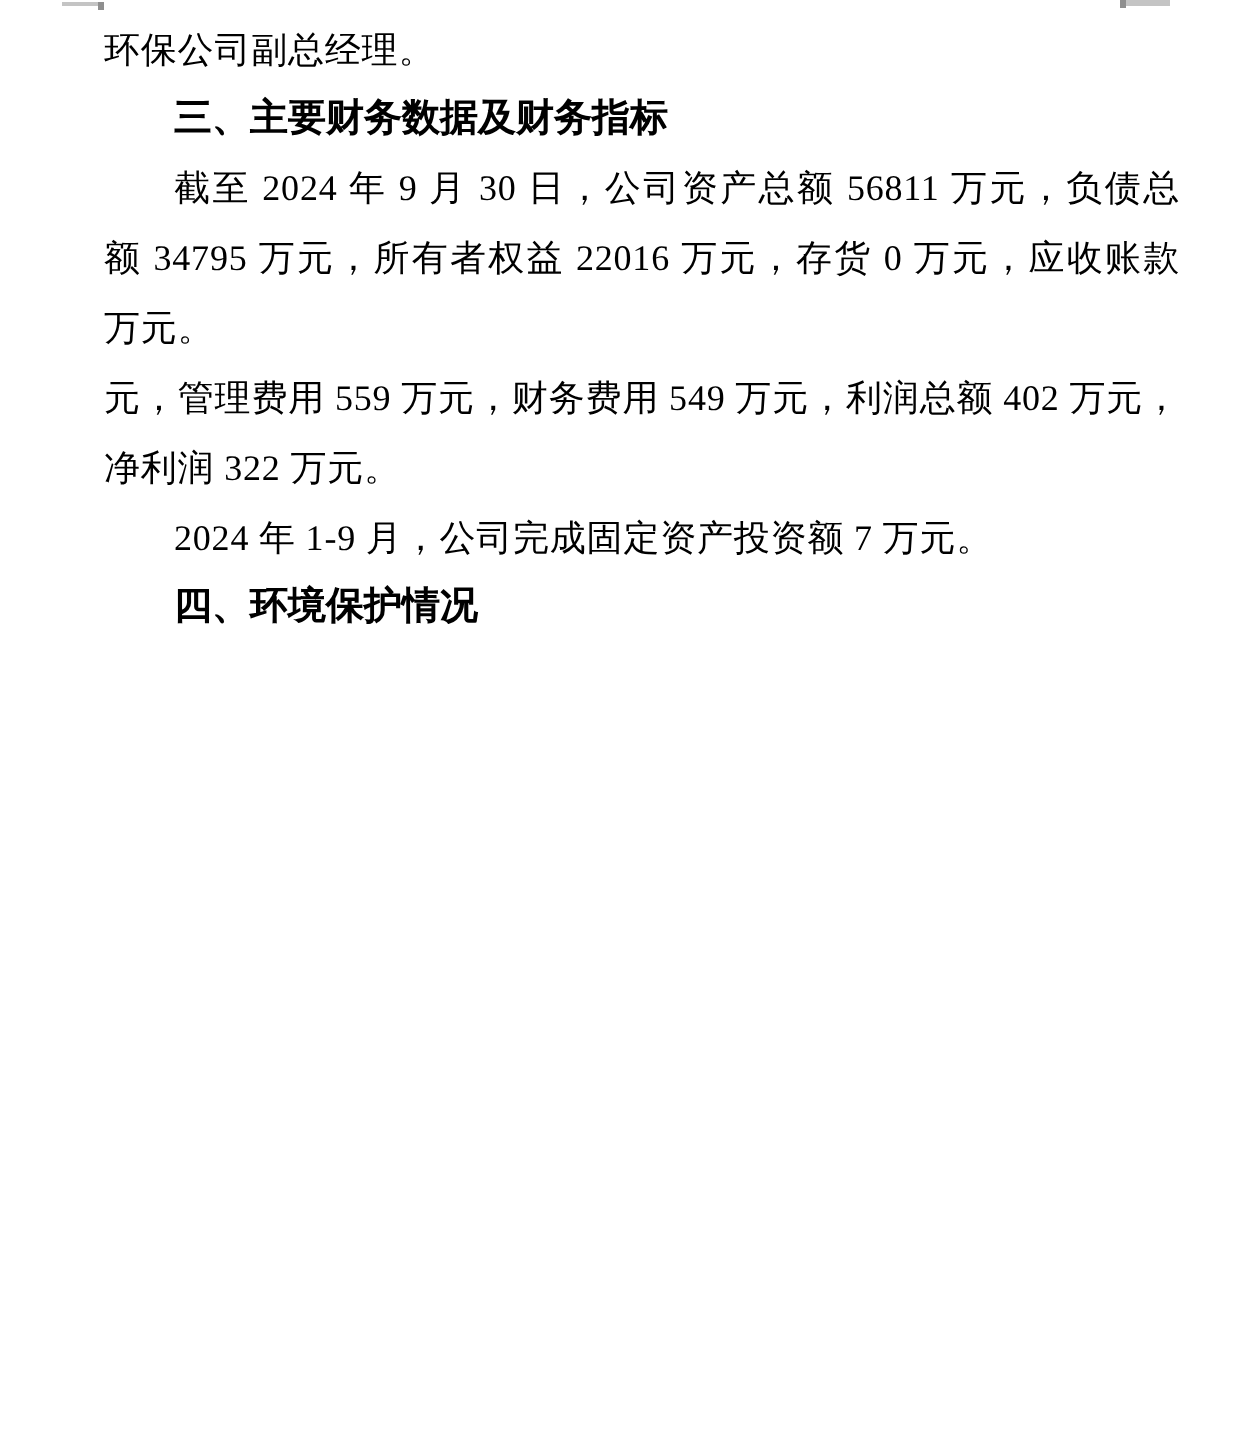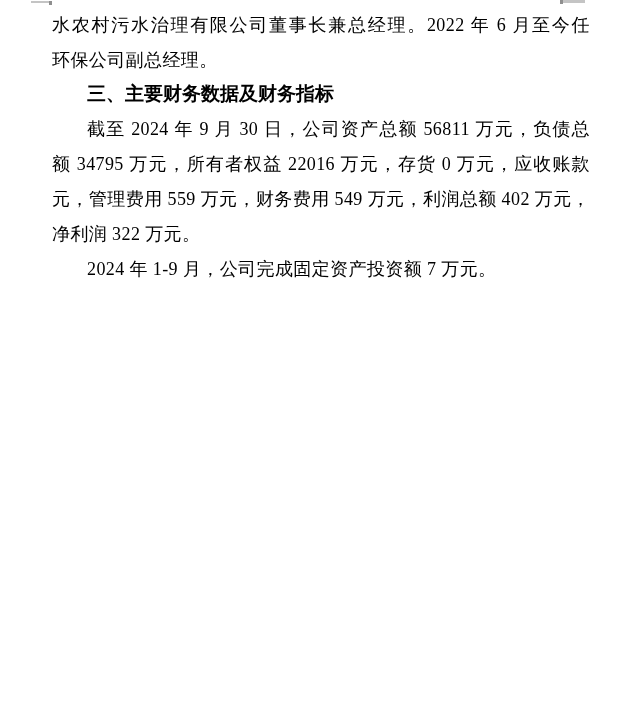--- a/index.html
+++ b/index.html
@@ -53,21 +53,21 @@
     overflow: visible;
   }
   .line.end {
     text-align: left;
     text-align-last: left;
   }
   .line.indent {
     text-indent: 35px;
   }
   .line.heading {
-    font-family: Liberation Mono, monospace;
+    font-family: Liberation Serif, serif;
     font-weight: 700;
     font-size: 19px;
     letter-spacing: 0;
     text-align: left;
     text-align-last: left;
     height: 34px;
     line-height: 34px;
   }
 </style>
 </head>
@@ -77,29 +77,30 @@
 
   <div class="mark mark-left">
     <span class="mark-cap"></span>
   </div>
   <div class="mark mark-right">
     <span class="mark-cap"></span>
   </div>
 
   <div class="content">
 
-    <div class="line">水农村污水治理有限公司董事长兼总经理。2022 年 6 月至今任</div>
     <div class="line end">环保公司副总经理。</div>
 
     <div class="line heading indent">三、主要财务数据及财务指标</div>
 
     <div class="line indent">截至 2024 年 9 月 30 日，公司资产总额 56811 万元，负债总</div>
     <div class="line">额 34795 万元，所有者权益 22016 万元，存货 0 万元，应收账款</div>
+    <div class="line end">万元。</div>
 
     <div class="line">元，管理费用 559 万元，财务费用 549 万元，利润总额 402 万元，</div>
     <div class="line end">净利润 322 万元。</div>
 
     <div class="line indent end">2024 年 1-9 月，公司完成固定资产投资额 7 万元。</div>
 
+    <div class="line heading indent">四、环境保护情况</div>
 
 
   </div>
 </div>
 
 </body></html>

